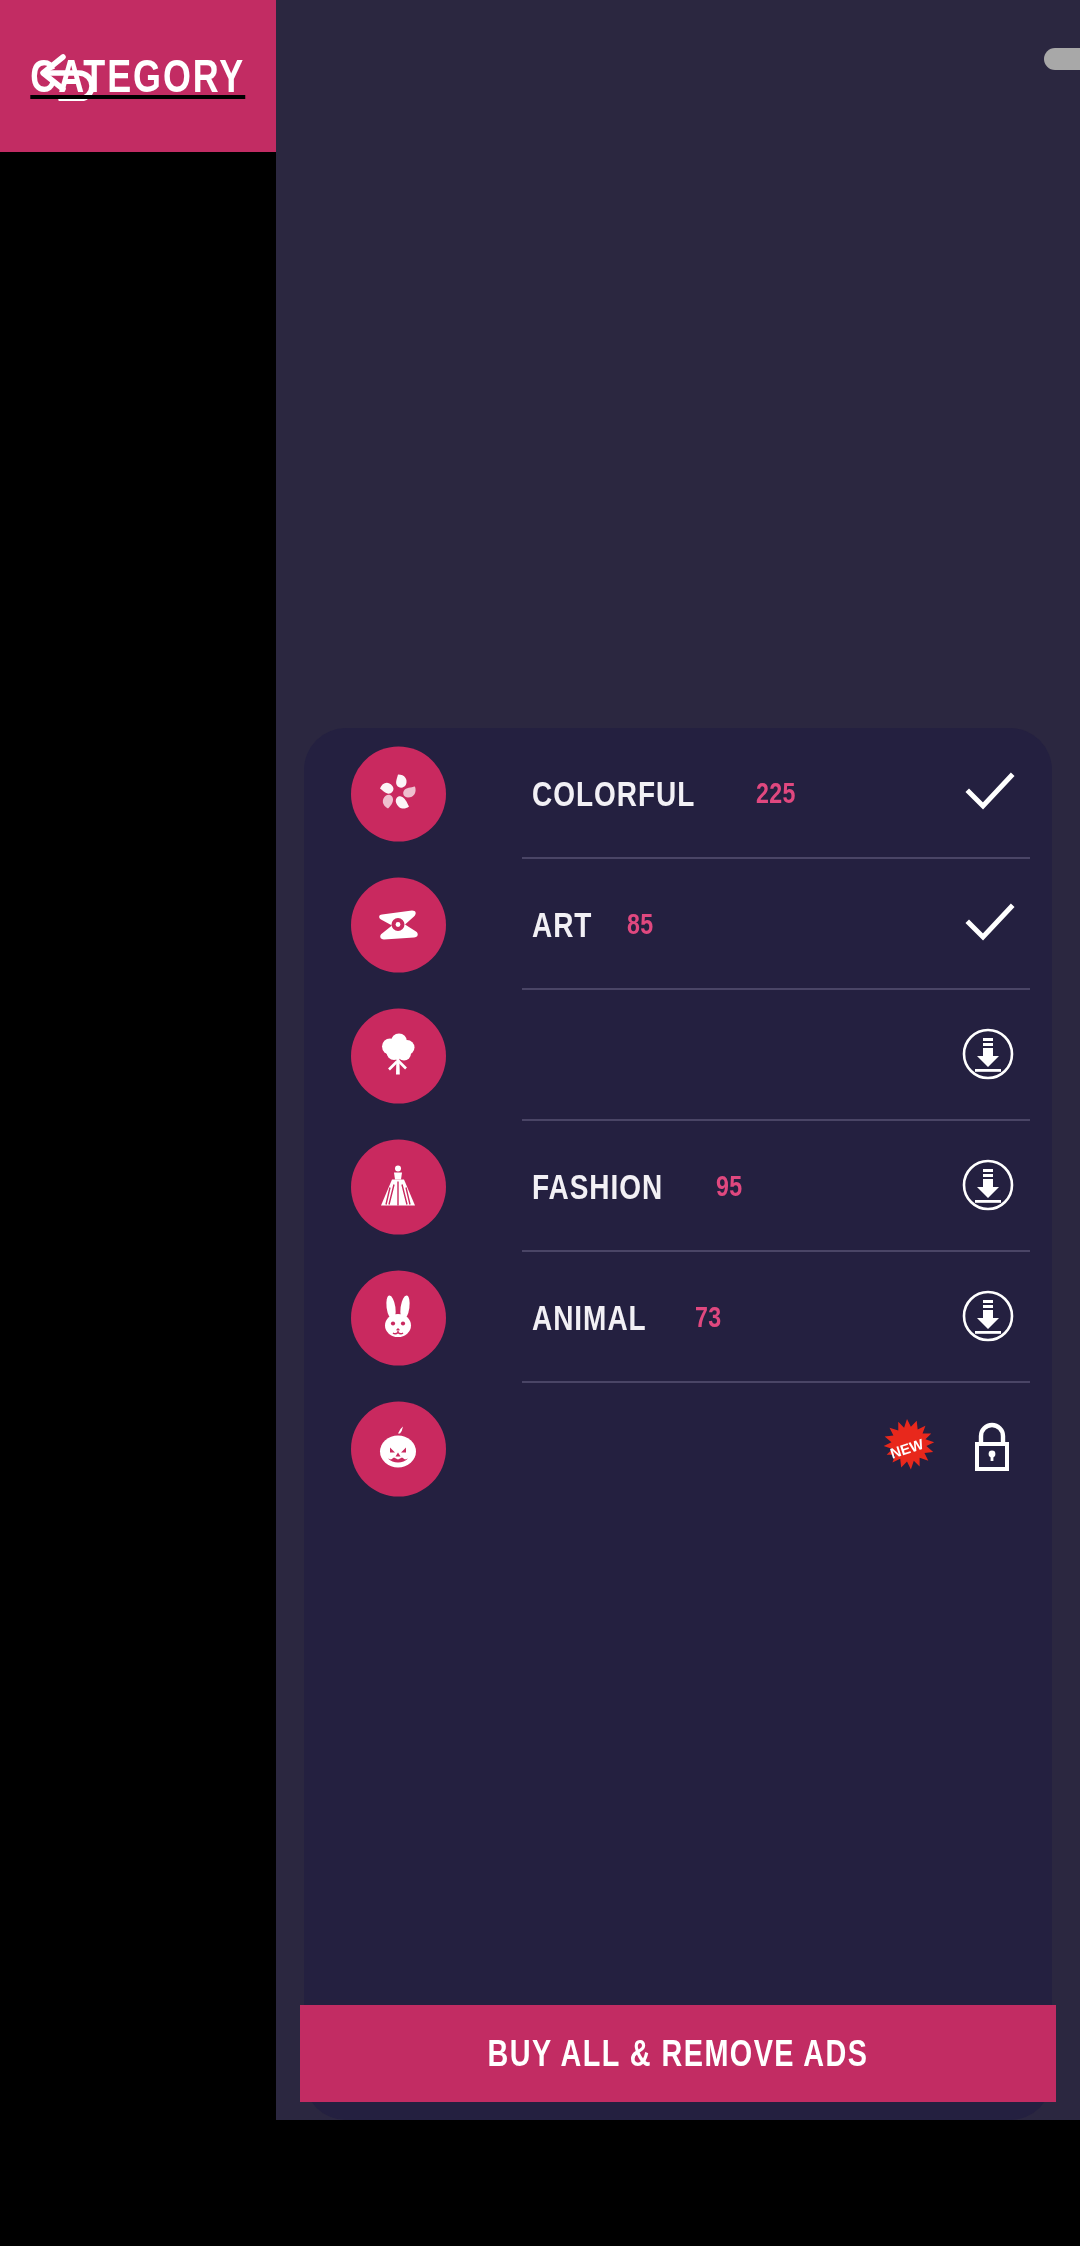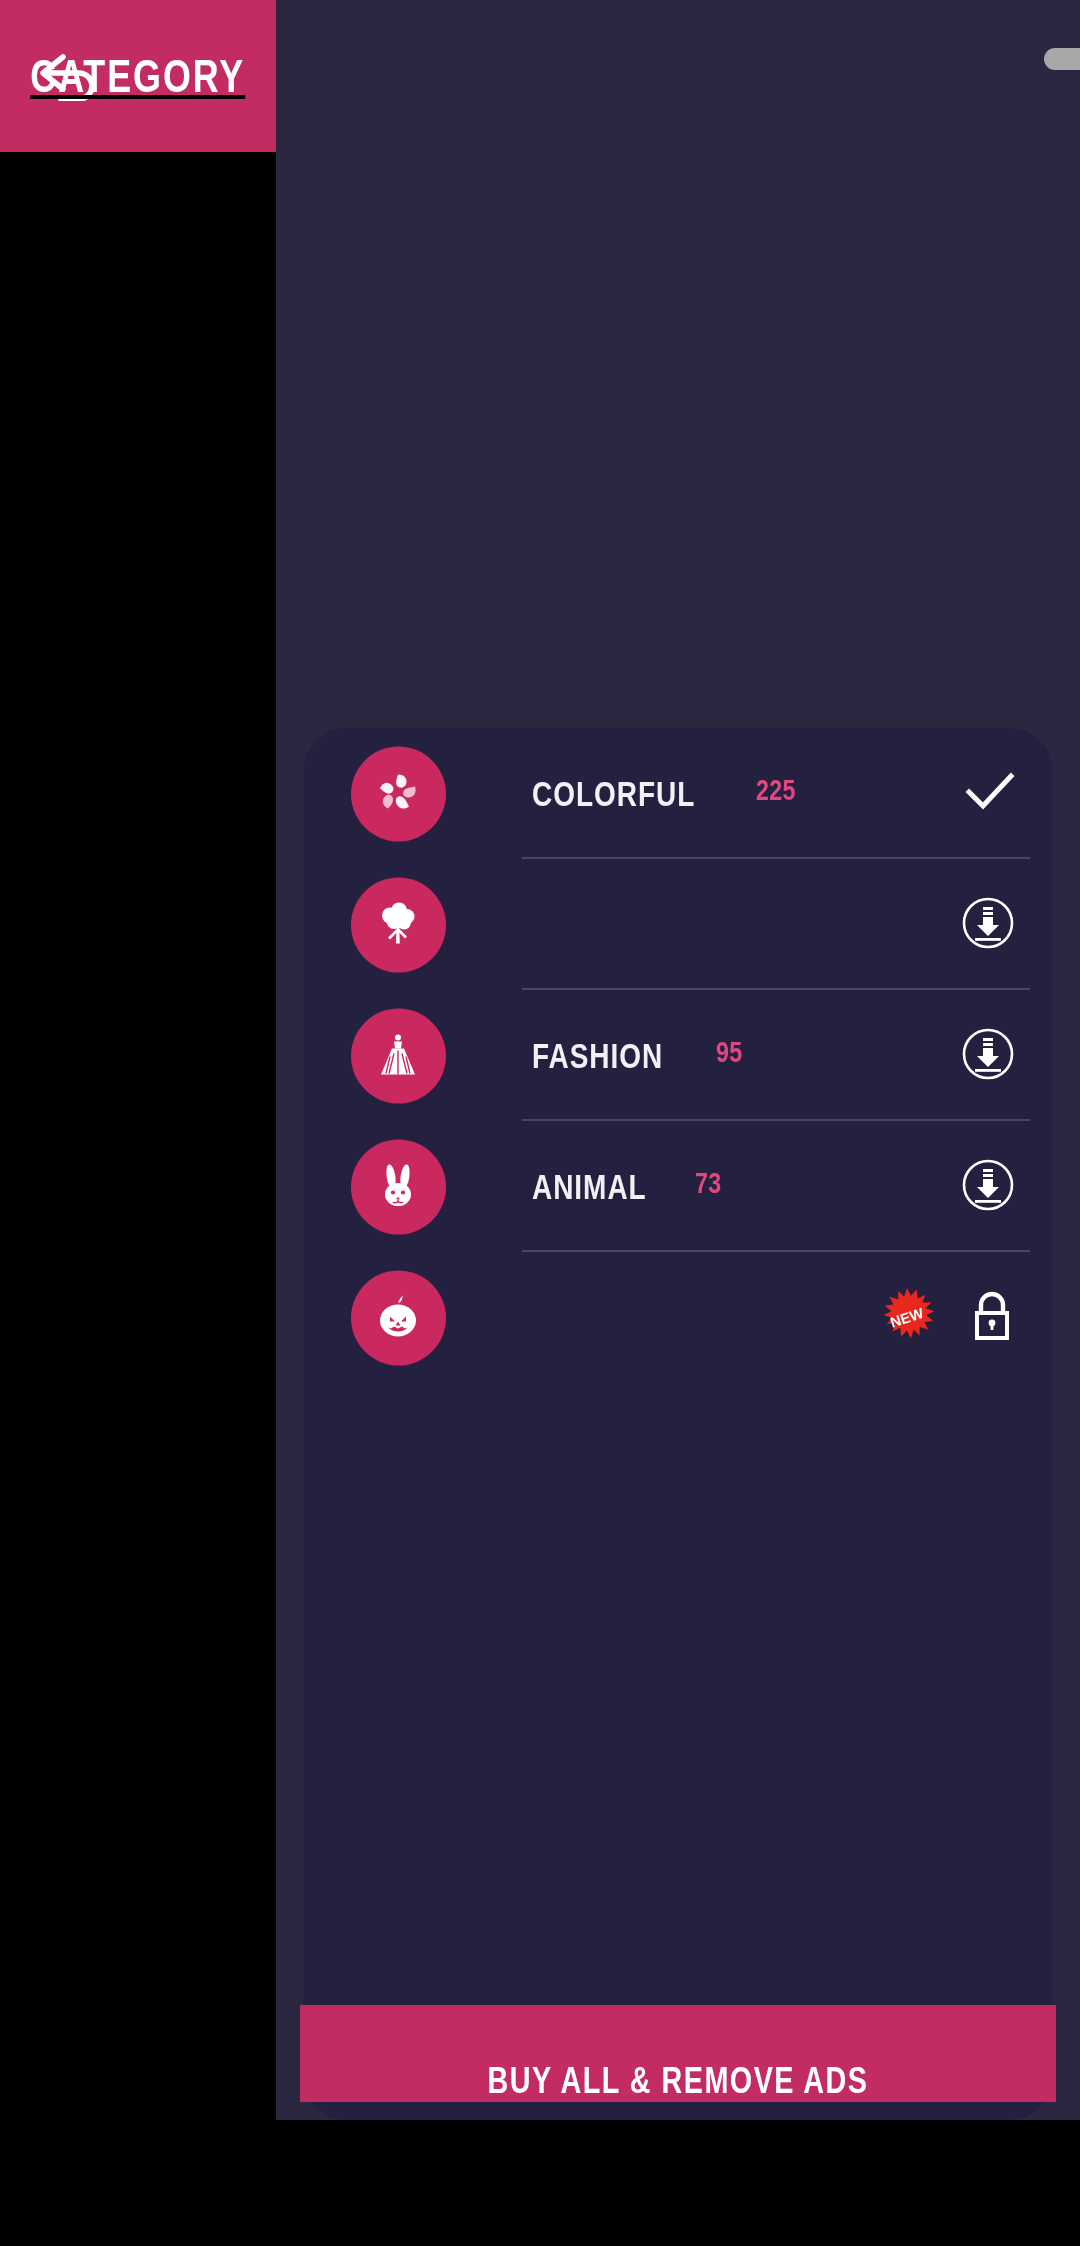--- a/index.html
+++ b/index.html
@@ -113,21 +113,21 @@
     justify-content: center;
   }
   .row-icon svg { display:block; }
 
   .row-label-wrap {
     position: absolute;
     left: 228px;
     top: 50%;
     transform: translateY(-50%);
     display: flex;
-    align-items: flex-start;
+    align-items: center;
     gap: 20px;
   }
 
   .row-label {
     color: #f2f0f5;
     font-size: 35px;
     font-weight: 700;
     letter-spacing: 1.2px;
     transform: scaleX(0.80);
     transform-origin: left center;
@@ -168,21 +168,21 @@
 
   
   .buy-bar {
     position: absolute;
     left: 24px;
     right: 24px;
     bottom: 18px;
     height: 97px;
     background: #c22c63;
     display: flex;
-    align-items: flex-end;
+    align-items: center;
     justify-content: center;
     z-index: 5;
   }
   .buy-label {
     color: #ffffff;
     font-size: 36px;
     font-weight: 700;
     letter-spacing: 1.8px;
     transform: scaleX(0.80);
     font-family: "Liberation Sans", sans-serif;
@@ -257,20 +257,41 @@
         <div class="row-actions">
           <span>
             <svg width="52" height="44" viewBox="0 0 52 44" fill="none" aria-hidden="true">
               <path d="M5 22 L19 36 L47 6" stroke="#ffffff" stroke-width="5" stroke-linecap="square" stroke-linejoin="miter" fill="none"></path>
             </svg>
           </span>
         </div>
         <div class="row-divider"></div>
       </div>
 
+      <div class="row">
+        <div class="row-icon">
+          <svg width="52" height="52" viewBox="0 0 52 52" aria-hidden="true">
+            <path d="M10 16 L40 12 C44 12 45 15 42 18 L33 26 L44 33 C47 35 46 39 42 39 L12 41 C8 41 7 37 10 35 L20 27 L9 21 C6 19 7 16 10 16 Z" fill="#ffffff"></path>
+            <circle cx="26" cy="26" r="6.5" fill="#c9295f"></circle>
+            <circle cx="26" cy="26" r="2.4" fill="#ffffff"></circle>
+          </svg>
+        </div>
+        <div class="row-label-wrap">
+          <span class="row-label">ART</span>
+          <span class="row-count">85</span>
+        </div>
+        <div class="row-actions">
+          <span>
+            <svg width="52" height="44" viewBox="0 0 52 44" fill="none" aria-hidden="true">
+              <path d="M5 22 L19 36 L47 6" stroke="#ffffff" stroke-width="5" stroke-linecap="square" fill="none"></path>
+            </svg>
+          </span>
+        </div>
+        <div class="row-divider"></div>
+      </div>
 
       <div class="row">
         <div class="row-icon">
           <svg width="50" height="50" viewBox="0 0 50 50" aria-hidden="true">
             <g fill="#ffffff">
               <circle cx="17" cy="16" r="8"></circle>
               <circle cx="26" cy="11" r="8"></circle>
               <circle cx="34" cy="17" r="7.5"></circle>
               <circle cx="21" cy="22" r="7.5"></circle>
               <circle cx="31" cy="23" r="7"></circle>

